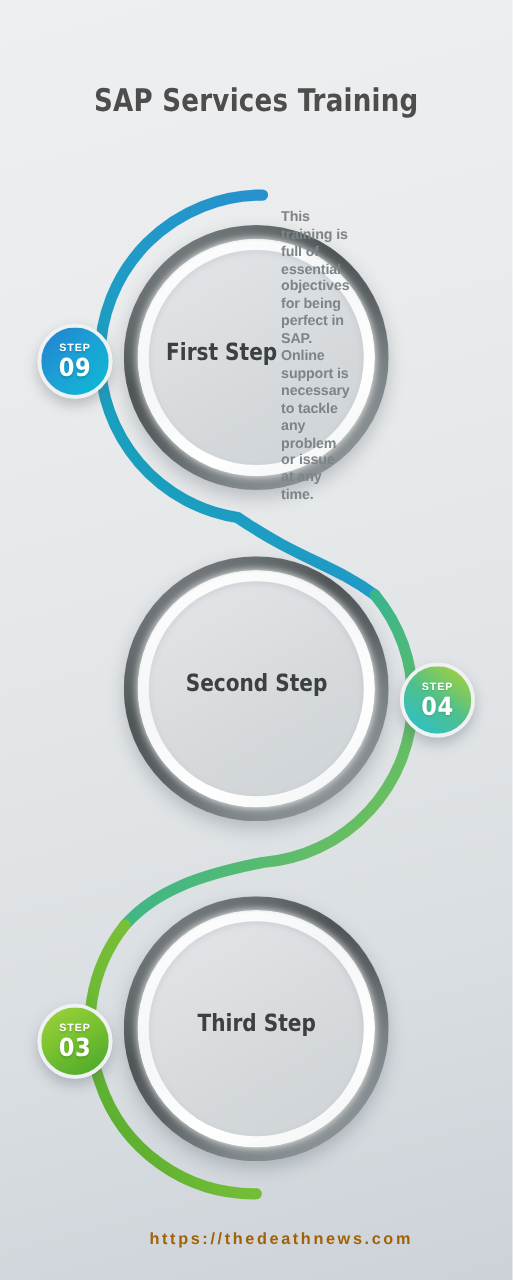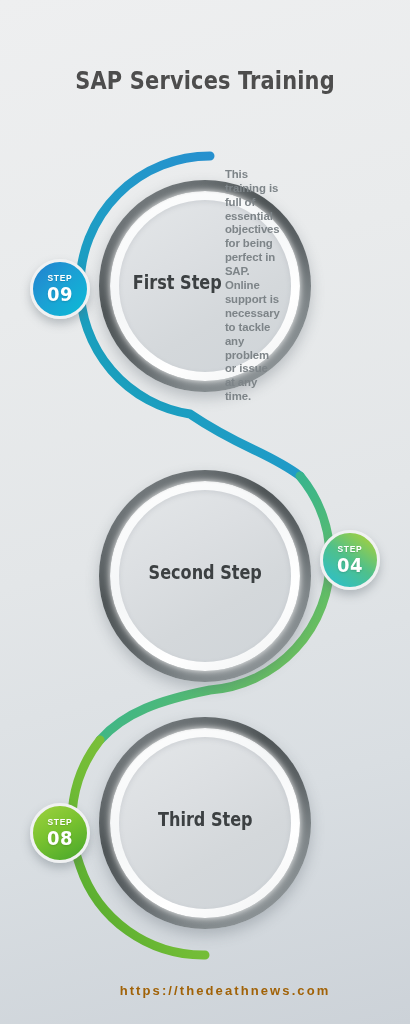--- a/index.html
+++ b/index.html
@@ -122,39 +122,39 @@
     <div class="disc">
       <div class="step-title">First Step</div>
       <div class="step-body">This training is full of essential objectives for being perfect in SAP. Online support is necessary to tackle any problem or issue at any time.</div>
     </div>
   </div>
   <div class="badge b1" style="left:30px;top:259px;">
     <div class="lbl">STEP</div>
     <div class="num">09</div>
   </div>
 
-  <div class="node" style="left:99px;top:470px;">
+  <div class="node" style="left:99px;top:445px;">
     <div class="ring-outer"></div>
     <div class="ring-white"></div>
     <div class="disc">
       <div class="step-title">Second Step</div>
     </div>
   </div>
   <div class="badge b2" style="left:320px;top:530px;">
     <div class="lbl">STEP</div>
     <div class="num">04</div>
   </div>
 
   <div class="node" style="left:99px;top:717px;">
     <div class="ring-outer"></div>
     <div class="ring-white"></div>
     <div class="disc">
       <div class="step-title">Third Step</div>
     </div>
   </div>
   <div class="badge b3" style="left:30px;top:803px;">
     <div class="lbl">STEP</div>
-    <div class="num">08</div>
+    <div class="num">03</div>
   </div>
 
   <div class="footer">https://thedeathnews.com</div>
 
 </div>
 
 </body></html>

